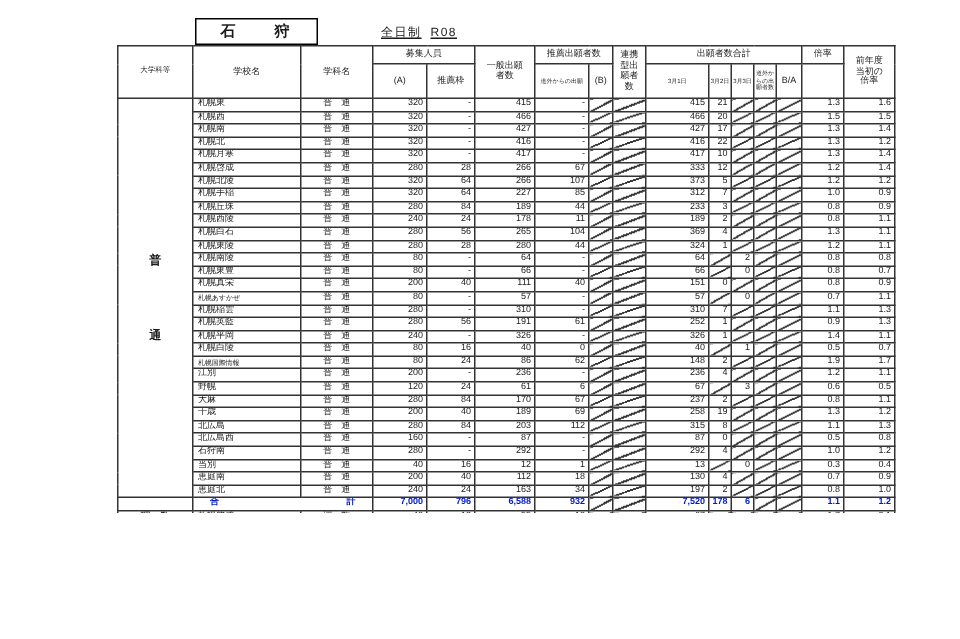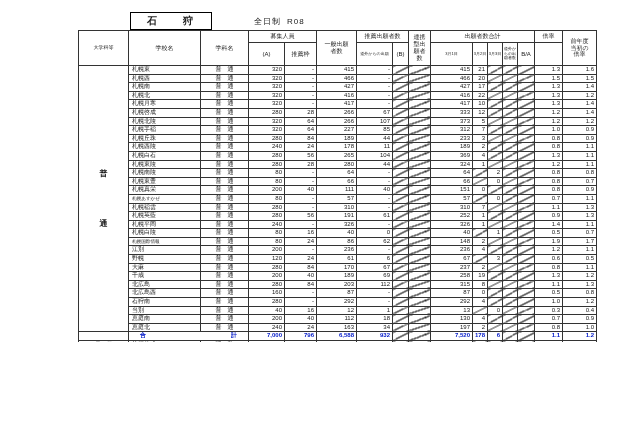--- a/index.html
+++ b/index.html
@@ -1,21 +1,21 @@
 <!DOCTYPE html>
 <html><head>
 <meta charset="utf-8">
 <style>
   html,body{margin:0;padding:0;background:#fff;}
   .page{position:relative;width:640px;height:342px;background:#fff;overflow:hidden;
         font-family:"Liberation Sans","DejaVu Sans",sans-serif;color:#1a1a1a;}
   .titlebox{position:absolute;left:130px;top:12px;border:1.5px solid #000;
             padding:1px 10px 1px 16px;font-weight:bold;font-size:10px;letter-spacing:8px;}
   .subtitle{position:absolute;left:254px;top:16px;font-size:8px;letter-spacing:1px;}
-  .subtitle span{margin-right:6px;}
+  .subtitle span{margin-right:6px;text-decoration:underline;}
   table{position:absolute;left:78px;top:30px;border-collapse:collapse;table-layout:fixed;
         border:1px solid #000;}
   th,td{border:0.8px solid #333;padding:0;overflow:hidden;white-space:nowrap;}
   thead th{font-weight:normal;font-size:6px;line-height:1.15;text-align:center;
            white-space:normal;word-break:break-all;vertical-align:middle;}
   tr.h1{height:12px;}
   tr.h2{height:23px;}
   th.tinyh{font-size:4px;line-height:1.1;color:#222;}
   th.nb{border-top:none;}
   tbody tr{height:7.8px;}

